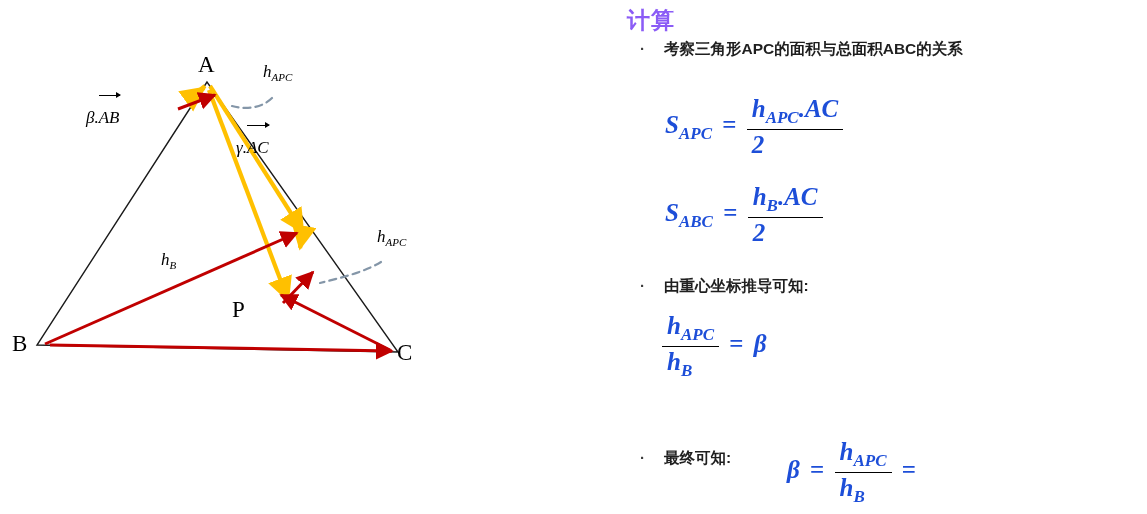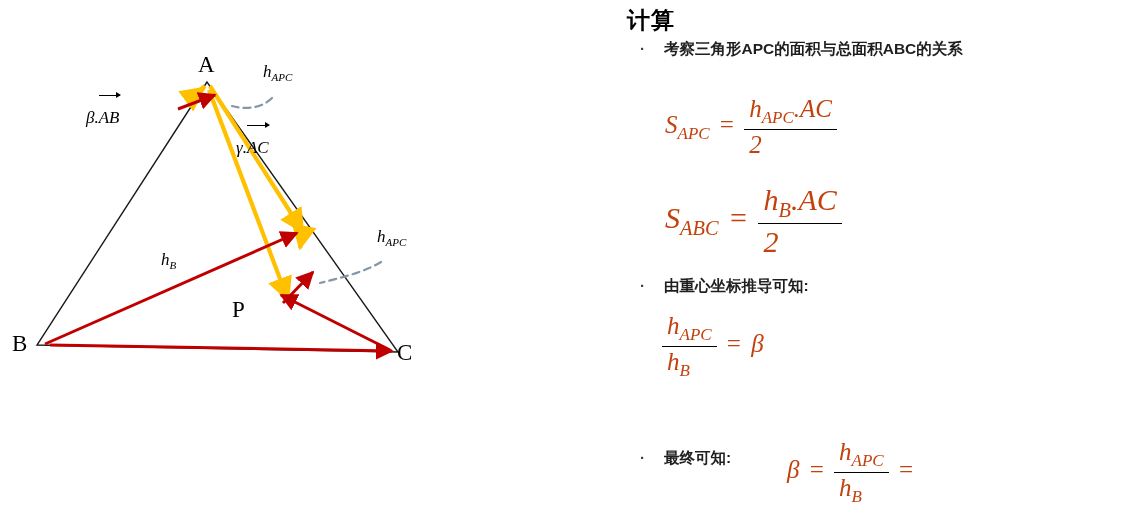--- a/index.html
+++ b/index.html
@@ -82,21 +82,21 @@
     top: 0;
     width: 527px;
     height: 514px;
   }
   #heading {
     position: absolute;
     left: 7px;
     top: 5px;
     font-size: 23px;
     font-weight: bold;
-    color: #000000;
+    color: #8b5cf6;
     letter-spacing: 1px;
   }
   .bullet-row {
     position: absolute;
     left: 20px;
     font-size: 15.5px;
     font-weight: bold;
     color: #1f1f1f;
   }
   .bullet-dot {
@@ -128,22 +128,23 @@
     border-bottom: 1.3px solid #000;
   }
   .frac .den {
     display: block;
     padding: 1px 5px 0 5px;
   }
   .mathline {
     position: absolute;
     font-family: "Liberation Serif", serif;
     font-style: italic;
-    color: #c2410c;
-    white-space: nowrap;
+    color: #1d4ed8;
+    white-space: nowrap;
+    font-weight: bold;
   }
   .sub {
     font-size: 0.68em;
     vertical-align: sub;
   }
   .op {
     font-style: normal;
     padding: 0 4px;
   }
 </style>
@@ -241,21 +242,21 @@
 
     <div class="mathline" style="left:45px; top:95px; font-size:25px;">
       <span>S</span><span class="sub">APC</span>
       <span class="op">=</span>
       <span class="frac">
         <span class="num"><span>h</span><span class="sub">APC</span><span>.AC</span></span>
         <span class="den">2</span>
       </span>
     </div>
 
-    <div class="mathline" style="left:45px; top:183px; font-size:30px;">
+    <div class="mathline" style="left:45px; top:183px; font-size:25px;">
       <span>S</span><span class="sub">ABC</span>
       <span class="op">=</span>
       <span class="frac">
         <span class="num"><span>h</span><span class="sub">B</span><span>.AC</span></span>
         <span class="den">2</span>
       </span>
     </div>
 
     <div class="bullet-row" style="top:276px;">
       <span class="bullet-dot">·</span>

